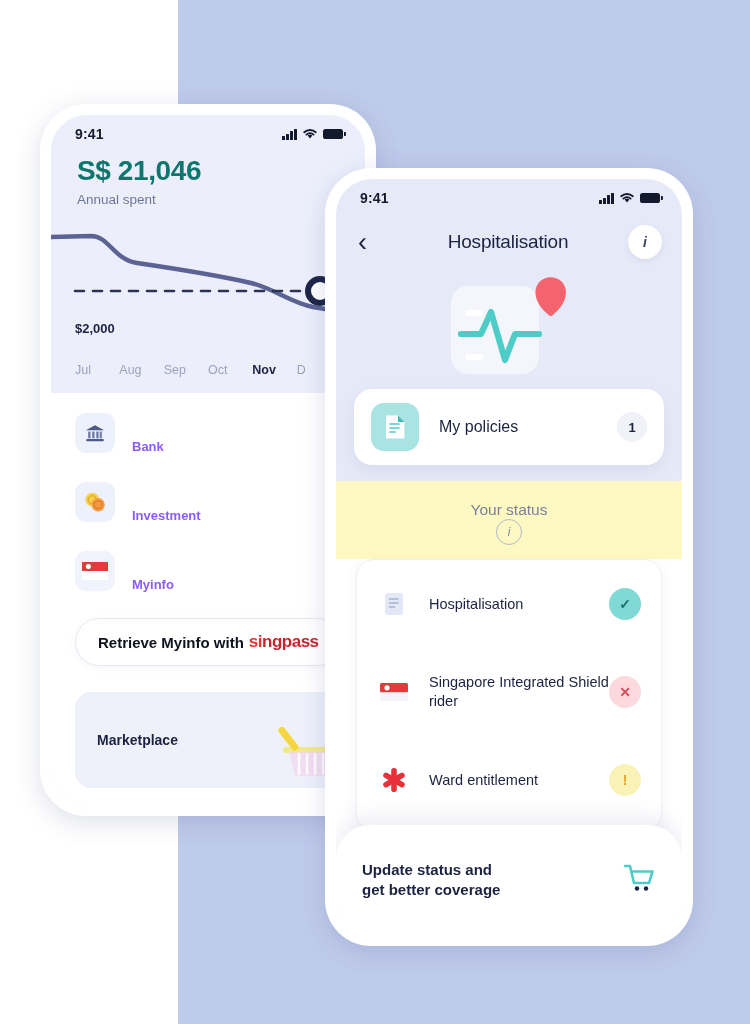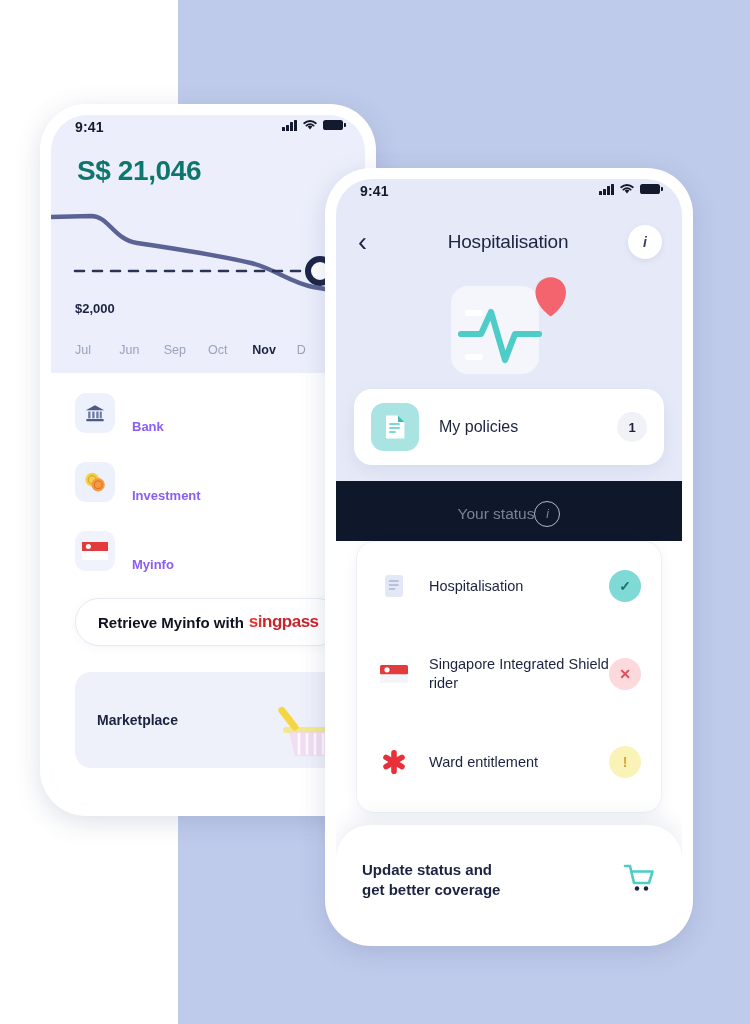--- a/index.html
+++ b/index.html
@@ -27,21 +27,21 @@
     width: 100%; height: 100%;
     border-radius: 36px;
     overflow: hidden;
     position: relative;
     background: #ffffff;
   }
 
   
   .statusbar {
     height: 34px;
-    display: flex; align-items: flex-start; justify-content: space-between;
+    display: flex; align-items: center; justify-content: space-between;
     padding: 4px 22px 0 24px;
   }
   .sb-time { font-size: 14px; font-weight: bold; color: #141a2e; letter-spacing:.2px; }
   .sb-icons { display: flex; align-items: center; gap: 5px; }
   .sig { display:flex; align-items:flex-end; gap:1.5px; height:11px; }
   .sig i { display:block; width:2.6px; background:#141a2e; border-radius:.6px; }
   .sig i:nth-child(1){height:4px}.sig i:nth-child(2){height:6px}
   .sig i:nth-child(3){height:8.5px}.sig i:nth-child(4){height:11px}
   .batt { width:20px; height:10px; border-radius:2.6px; background:#141a2e; position:relative; }
   .batt:after{content:"";position:absolute;right:-3px;top:3px;width:2px;height:4px;background:#141a2e;border-radius:0 1px 1px 0;}
@@ -110,21 +110,21 @@
     box-shadow:0 6px 18px rgba(80,92,150,.10);
   }
   .pol-ico { width:48px;height:48px;border-radius:13px;background:#a9e4e3;
              display:flex;align-items:center;justify-content:center;flex:0 0 48px;}
   .pol-label { flex:1; margin-left:20px; font-size:16px; color:#1c2340; }
   .pol-count { width:30px;height:30px;border-radius:50%;background:#f1f2f7;
                display:flex;align-items:center;justify-content:center;
                font-size:13px;font-weight:bold;color:#1c2340; }
 
   .status-head { display:flex; align-items:center; justify-content:center;
-                 padding: 20px 24px 14px 24px; background:#0f172a; }
+                 padding: 20px 24px 14px 24px; background:#fef9c3;flex-direction:column; }
   .status-title { font-size:15.5px; color:#7a8199; }
   .info-out { width:26px;height:26px;border-radius:50%;border:1.3px solid #b4b9c9;
               display:flex;align-items:center;justify-content:center;
               font-size:12px;font-style:italic;color:#8089a0; }
 
   .status-card {
     margin:0 20px; background:#fff; border:1px solid #eef0f6; border-radius:18px;
     box-shadow:0 4px 14px rgba(90,100,150,.07);
     overflow:hidden; height:272px;
   }
@@ -165,34 +165,35 @@
           <path d="M8 10.4 L10.4 7.6 A3.6 3.6 0 0 0 5.6 7.6 Z" fill="#141a2e"></path>
           <path d="M2.2 4.2 A8.6 8.6 0 0 1 13.8 4.2" stroke="#141a2e" stroke-width="1.9" fill="none" stroke-linecap="round"></path>
           <path d="M4.4 6.6 A5.4 5.4 0 0 1 11.6 6.6" stroke="#141a2e" stroke-width="1.9" fill="none" stroke-linecap="round"></path>
         </svg>
         <span class="batt"></span>
       </div>
     </div>
 
     <div class="l-top">
       <div class="l-amount">S$ 21,046</div>
+      <div class="l-sub">Annual spent</div>
     </div>
 
     <div class="chart-wrap">
       <svg width="336" height="142" viewBox="0 0 336 142">
         <path d="M0,16 L40,15 C58,15 62,38 86,42 C120,47 170,55 200,62 C222,67 240,82 262,86 C290,91 316,93 336,94" stroke="#5b6394" stroke-width="4.4" fill="none" stroke-linecap="round"></path>
         <line x1="24" y1="70" x2="336" y2="70" stroke="#2b3354" stroke-width="2.6" stroke-dasharray="9 9" stroke-linecap="round"></line>
       </svg>
       <div class="chart-dot"></div>
       <div class="chart-label">$2,000</div>
     </div>
 
     <div class="months">
       <span>Jul</span>
-      <span>Jun</span>
+      <span>Aug</span>
       <span>Sep</span>
       <span>Oct</span>
       <span class="on">Nov</span>
       <span>D</span>
     </div>
 
     <div class="l-sheet" style="margin-top:16px;">
 
       <div class="menu-row">
         <div class="menu-ico">

